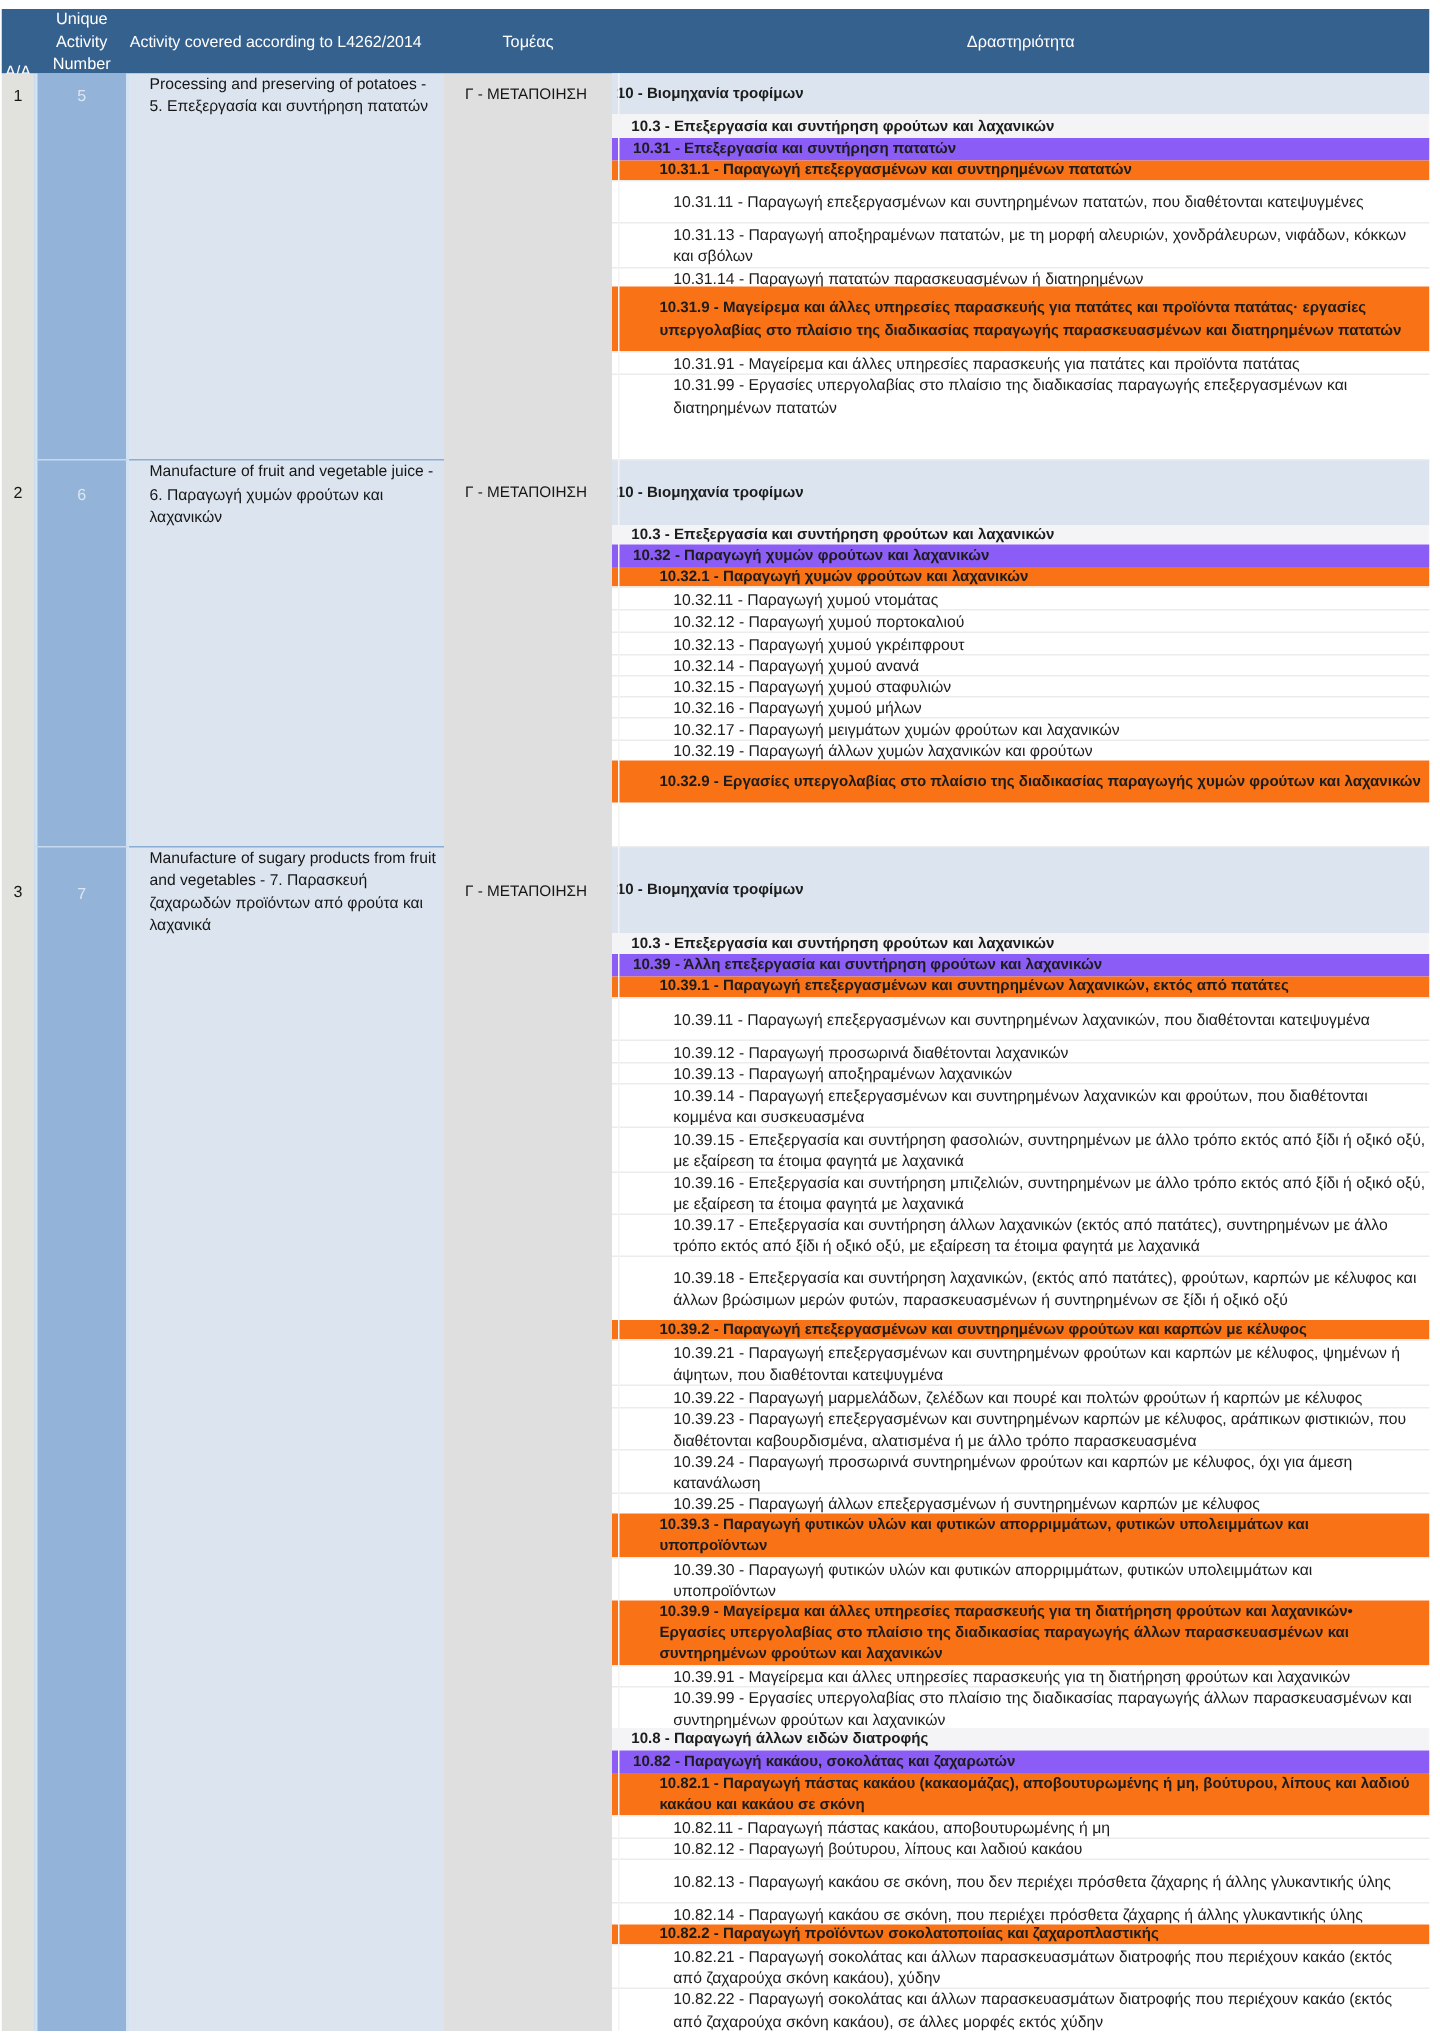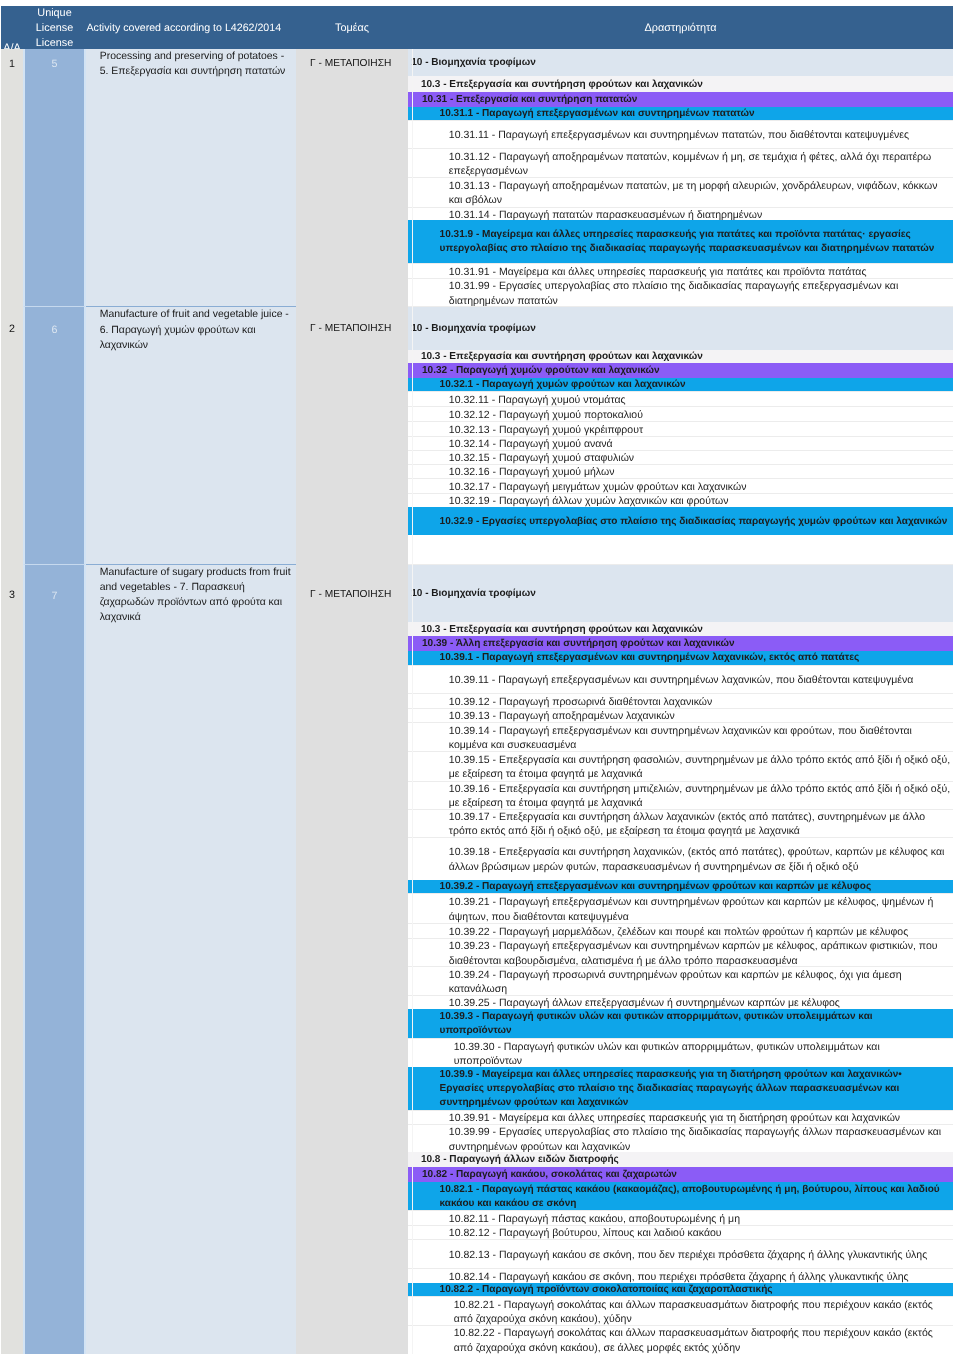--- a/index.html
+++ b/index.html
@@ -23,36 +23,36 @@
   .c-dra::before{content:'';position:absolute;left:4.2px;top:0;bottom:0;width:1px;background:#F4F4F4;z-index:2;pointer-events:none;}
   .v-aa,.v-lic{position:absolute;left:0;right:0;text-align:center;font-size:10.7px;color:#161616;line-height:14.3px;}
   .v-lic{color:#DCE6F1;}
   .v-act{position:absolute;left:1.7px;right:1px;top:0.2px;font-size:10.45px;line-height:15.1px;color:#161616;margin-left:12px;}
   .v-sec{position:absolute;left:14px;right:2px;font-size:10.2px;line-height:14.3px;color:#161616;}
   .r{box-sizing:border-box;padding-right:2.2px;display:flex;align-items:center;overflow:hidden;}
   .r>span{display:block;width:100%;font-size:10.5px;line-height:14.3px;color:#1c1c1c;position:relative;top:0.9px;}
   .r.l1{background:#DCE5EF;padding-left:3.2px;}
   .r.l2{background:#F4F3F5;padding-left:12.9px;}
   .r.l3{background:#8b5cf6;padding-left:14px;}
-  .r.l4{background:#0ea5e9;padding-left:31.6px;padding-right:5.65px;}
+  .r.l4{background:#f97316;padding-left:31.6px;padding-right:5.65px;}
   .r.l1>span,.r.l2>span,.r.l3>span,.r.l4>span{font-weight:bold;font-size:10.05px;}
-  .r.leaf{background:#FFFFFF;padding-left:40.8px;border-top:1px solid #ECECEC;justify-content:flex-end;}
+  .r.leaf{background:#FFFFFF;padding-left:40.8px;border-top:1px solid #ECECEC;}
   .grp+.grp .c-act{border-top:1px solid #8AADD4;}
   .grp+.grp .c-lic{border-top:1px solid #C6D9EE;}
   .grp+.grp .c-dra .r:first-child{border-top:1px solid #ECECEC;}
   .r.narrow>span{max-width:497.2px;}
 </style>
 </head>
 <body>
 
 <div class="sheet">
 <div class="tbl">
 <div class="hdr">
         <div class="hc hc-aa">Α/Α</div>
-        <div class="hc hc-lic">Unique License License</div>
+        <div class="hc hc-lic">Unique Activity Number</div>
         <div class="hc hc-act">Activity covered according to L4262/2014</div>
         <div class="hc hc-sec">Τομέας</div>
         <div class="hc hc-dra">Δραστηριότητα</div>
       </div>
 <div class="grp" style="height:257.40px">
         <div class="c-aa">
           <div class="v-aa" style="top:7.70px">1</div>
         </div>
         <div class="c-lic">
           <div class="v-lic" style="top:7.70px">5</div>
@@ -71,23 +71,20 @@
             <span>10.3 - Επεξεργασία και συντήρηση φρούτων και λαχανικών</span>
           </div>
           <div class="r l3" style="height:14.20px">
             <span>10.31 - Επεξεργασία και συντήρηση πατατών</span>
           </div>
           <div class="r l4" style="height:13.40px">
             <span>10.31.1 - Παραγωγή επεξεργασμένων και συντηρημένων πατατών</span>
           </div>
           <div class="r leaf" style="height:28.40px">
             <span>10.31.11 - Παραγωγή επεξεργασμένων και συντηρημένων πατατών, που διαθέτονται κατεψυγμένες</span>
-          </div>
-          <div class="r leaf" style="height:28.90px">
-            <span>10.31.12 - Παραγωγή αποξηραμένων πατατών, κομμένων ή μη, σε τεμάχια ή φέτες, αλλά όχι περαιτέρω επεξεργασμένων</span>
           </div>
           <div class="r leaf" style="height:29.40px">
             <span>10.31.13 - Παραγωγή αποξηραμένων πατατών, με τη μορφή αλευριών, χονδράλευρων, νιφάδων, κόκκων και σβόλων</span>
           </div>
           <div class="r leaf" style="height:13.50px">
             <span>10.31.14 - Παραγωγή πατατών παρασκευασμένων ή διατηρημένων</span>
           </div>
           <div class="r l4" style="height:42.80px">
             <span>10.31.9 - Μαγείρεμα και άλλες υπηρεσίες παρασκευής για πατάτες και προϊόντα πατάτας· εργασίες υπεργολαβίας στο πλαίσιο της διαδικασίας παραγωγής παρασκευασμένων και διατηρημένων πατατών</span>
           </div>

